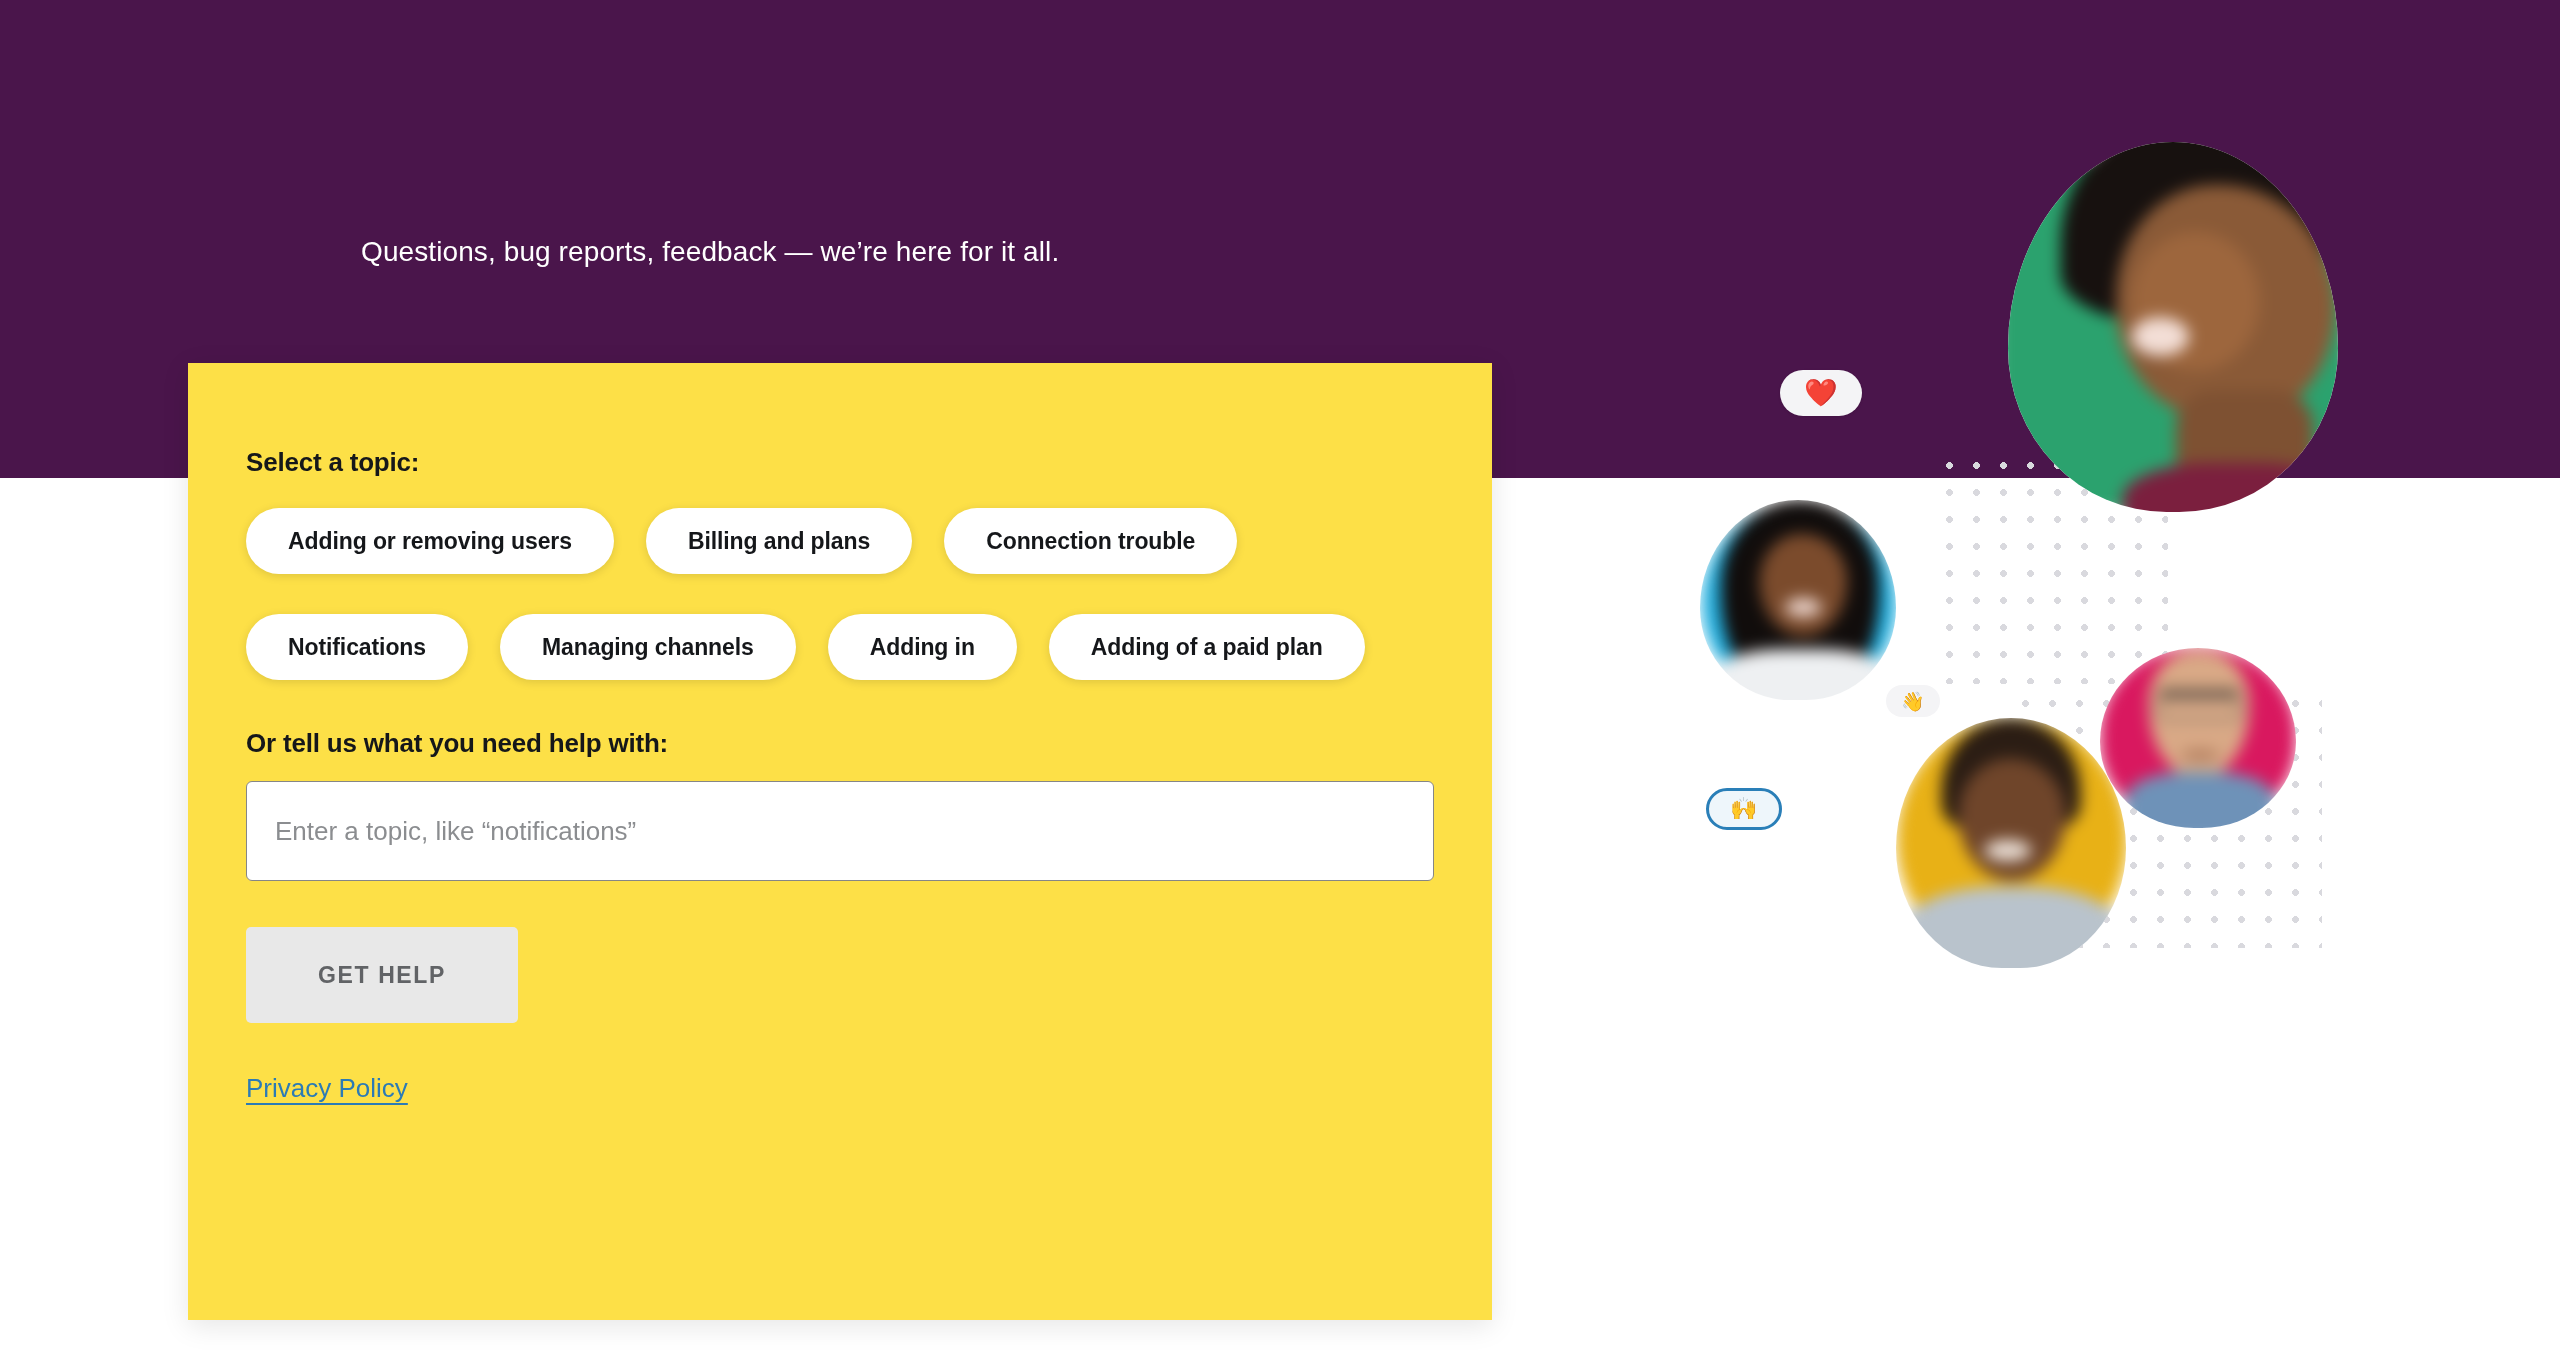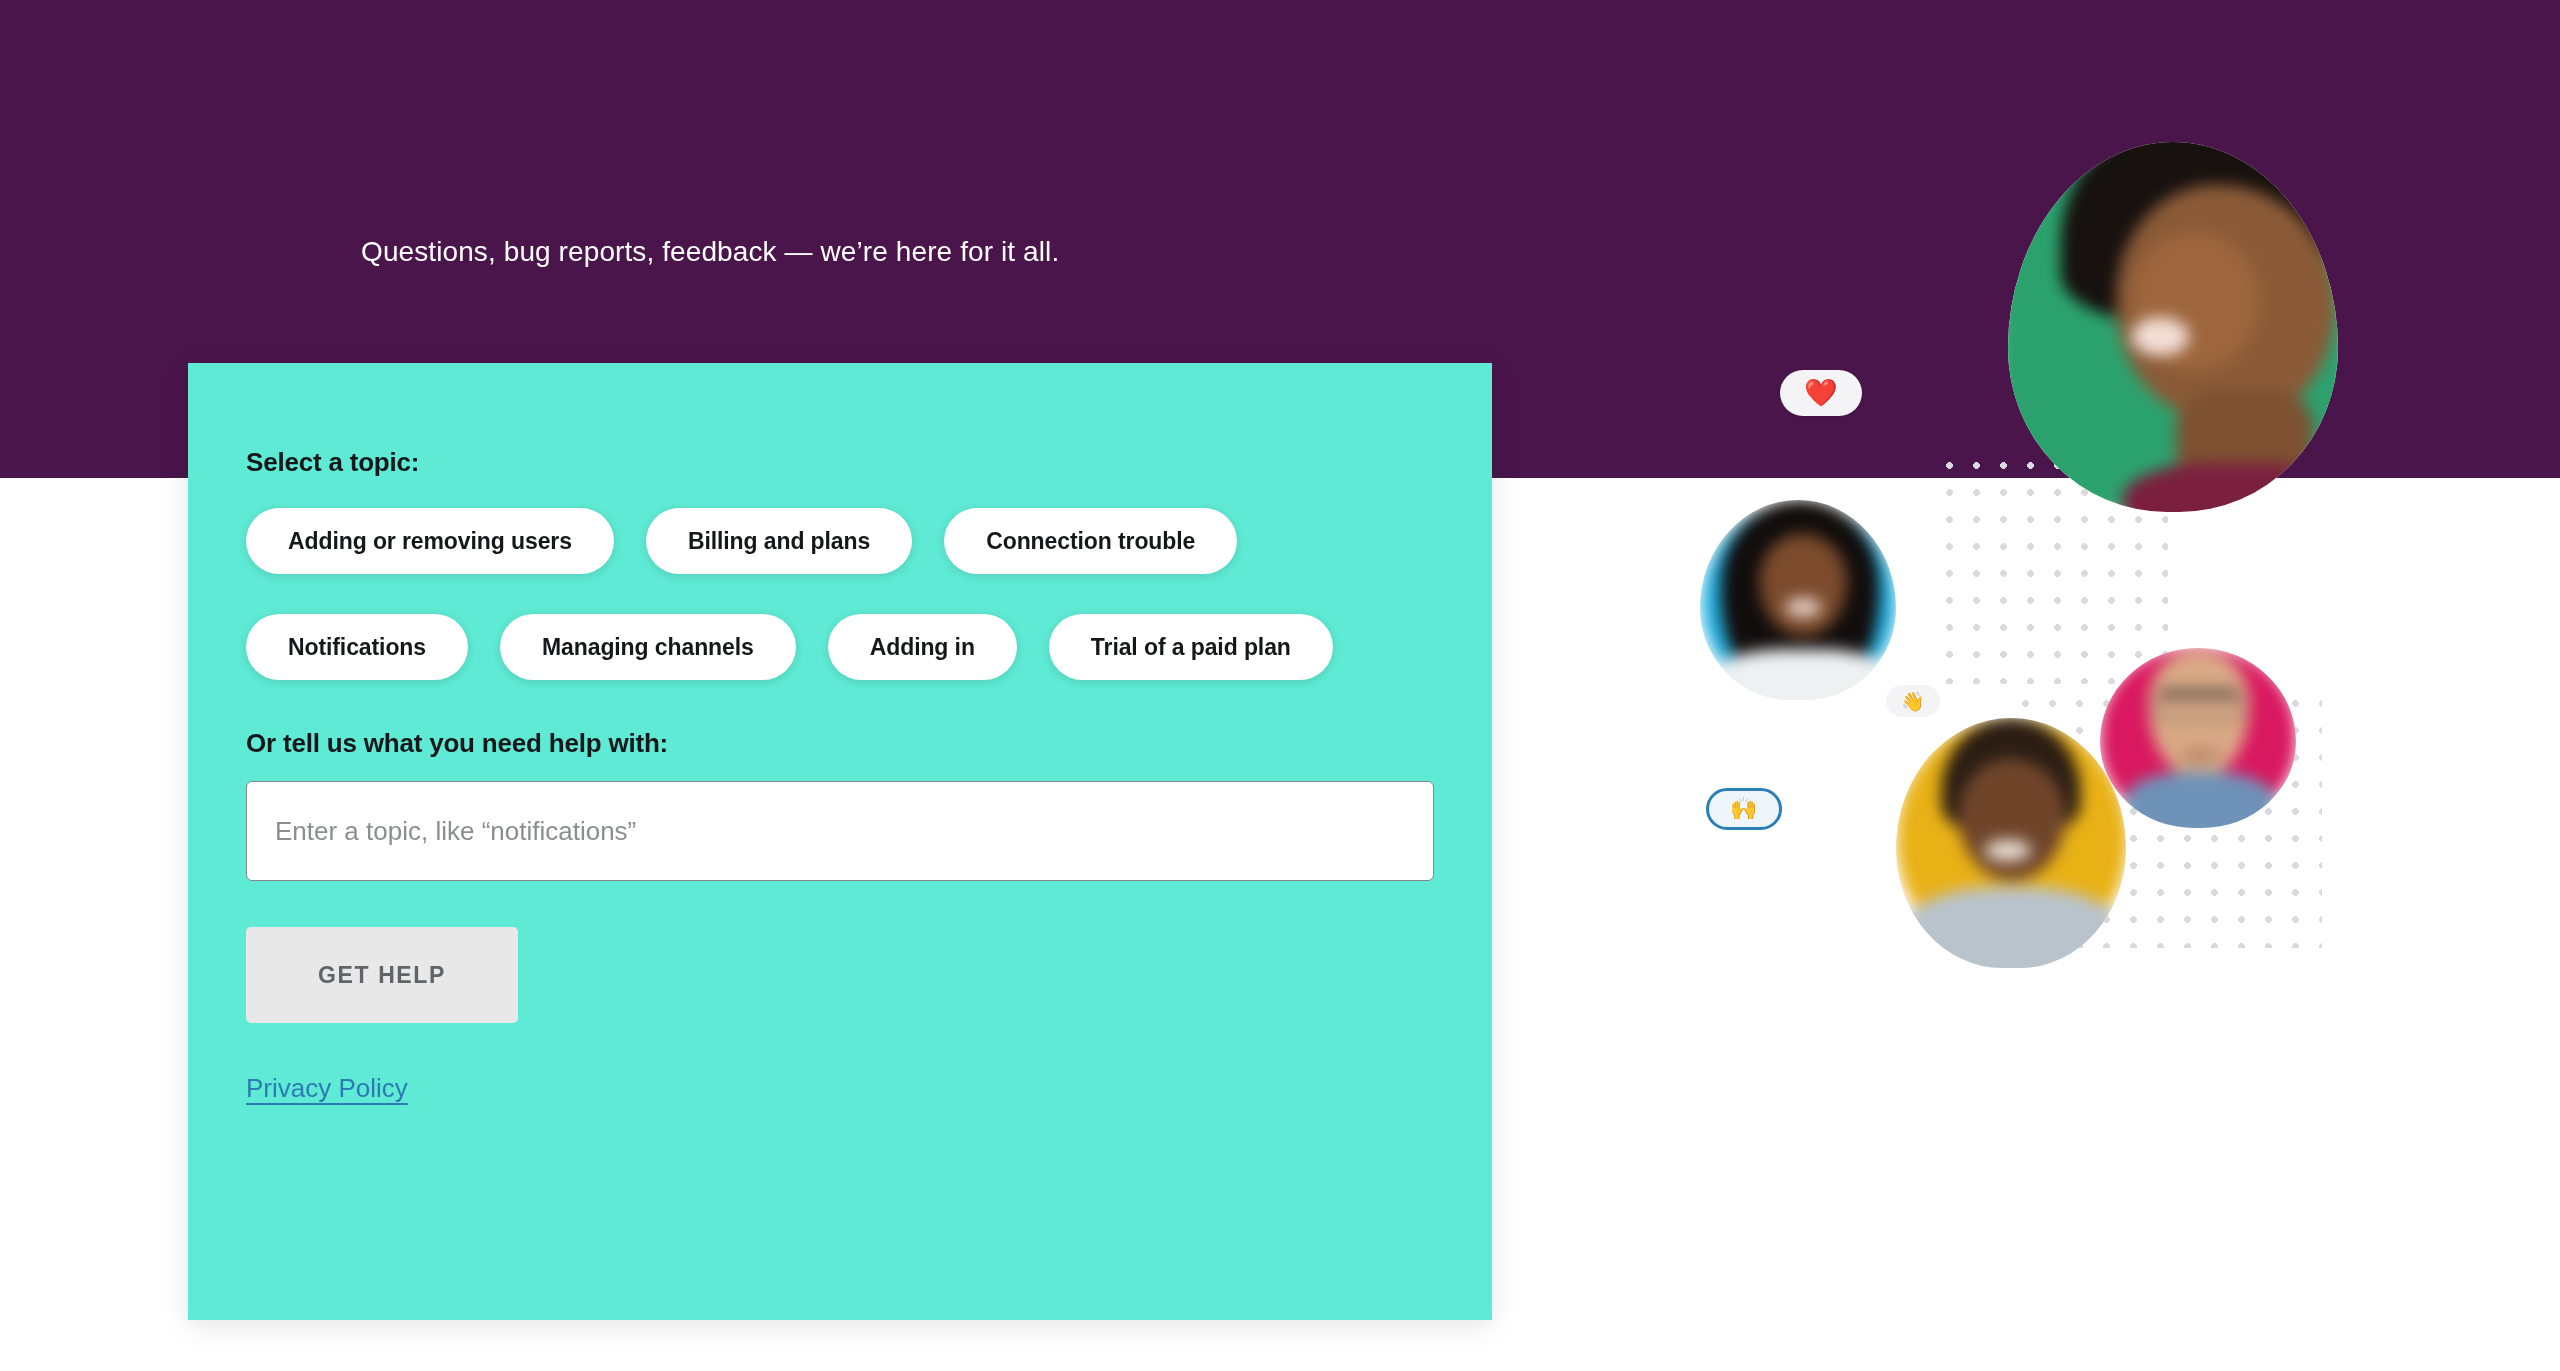--- a/index.html
+++ b/index.html
@@ -177,21 +177,21 @@
   .pill-hands {
     left: 6px; top: 788px; width: 76px; height: 42px; font-size: 22px;
     background: #eef6fb; border: 3px solid #2a7fb8; box-shadow: none;
   }
 
   
   .card {
     position: absolute;
     left: 188px; top: 363px;
     width: 1304px; height: 957px;
-    background: #5eead4;
+    background: #fde047;
     z-index: 6;
     box-shadow: 0 6px 26px rgba(0,0,0,0.10);
     padding: 84px 0 0 58px;
   }
   .label-topic {
     font-size: 26px;
     font-weight: 700;
     color: #15171a;
     letter-spacing: -0.2px;
     margin-bottom: 30px;
@@ -341,21 +341,21 @@
 
     <div class="label-topic">Select a topic:</div>
 
     <div class="chips">
       <button class="chip">Adding or removing users</button>
       <button class="chip">Billing and plans</button>
       <button class="chip">Connection trouble</button>
       <button class="chip">Notifications</button>
       <button class="chip">Managing channels</button>
       <button class="chip">Adding in</button>
-      <button class="chip">Trial of a paid plan</button>
+      <button class="chip">Adding of a paid plan</button>
     </div>
 
     <div class="label-tell">Or tell us what you need help with:</div>
 
     <input class="topic-input" type="text" placeholder="Enter a topic, like “notifications”" style="">
 
     <button class="get-help">GET HELP</button>
 
     <a class="privacy" href="#">Privacy Policy</a>
   </div>

